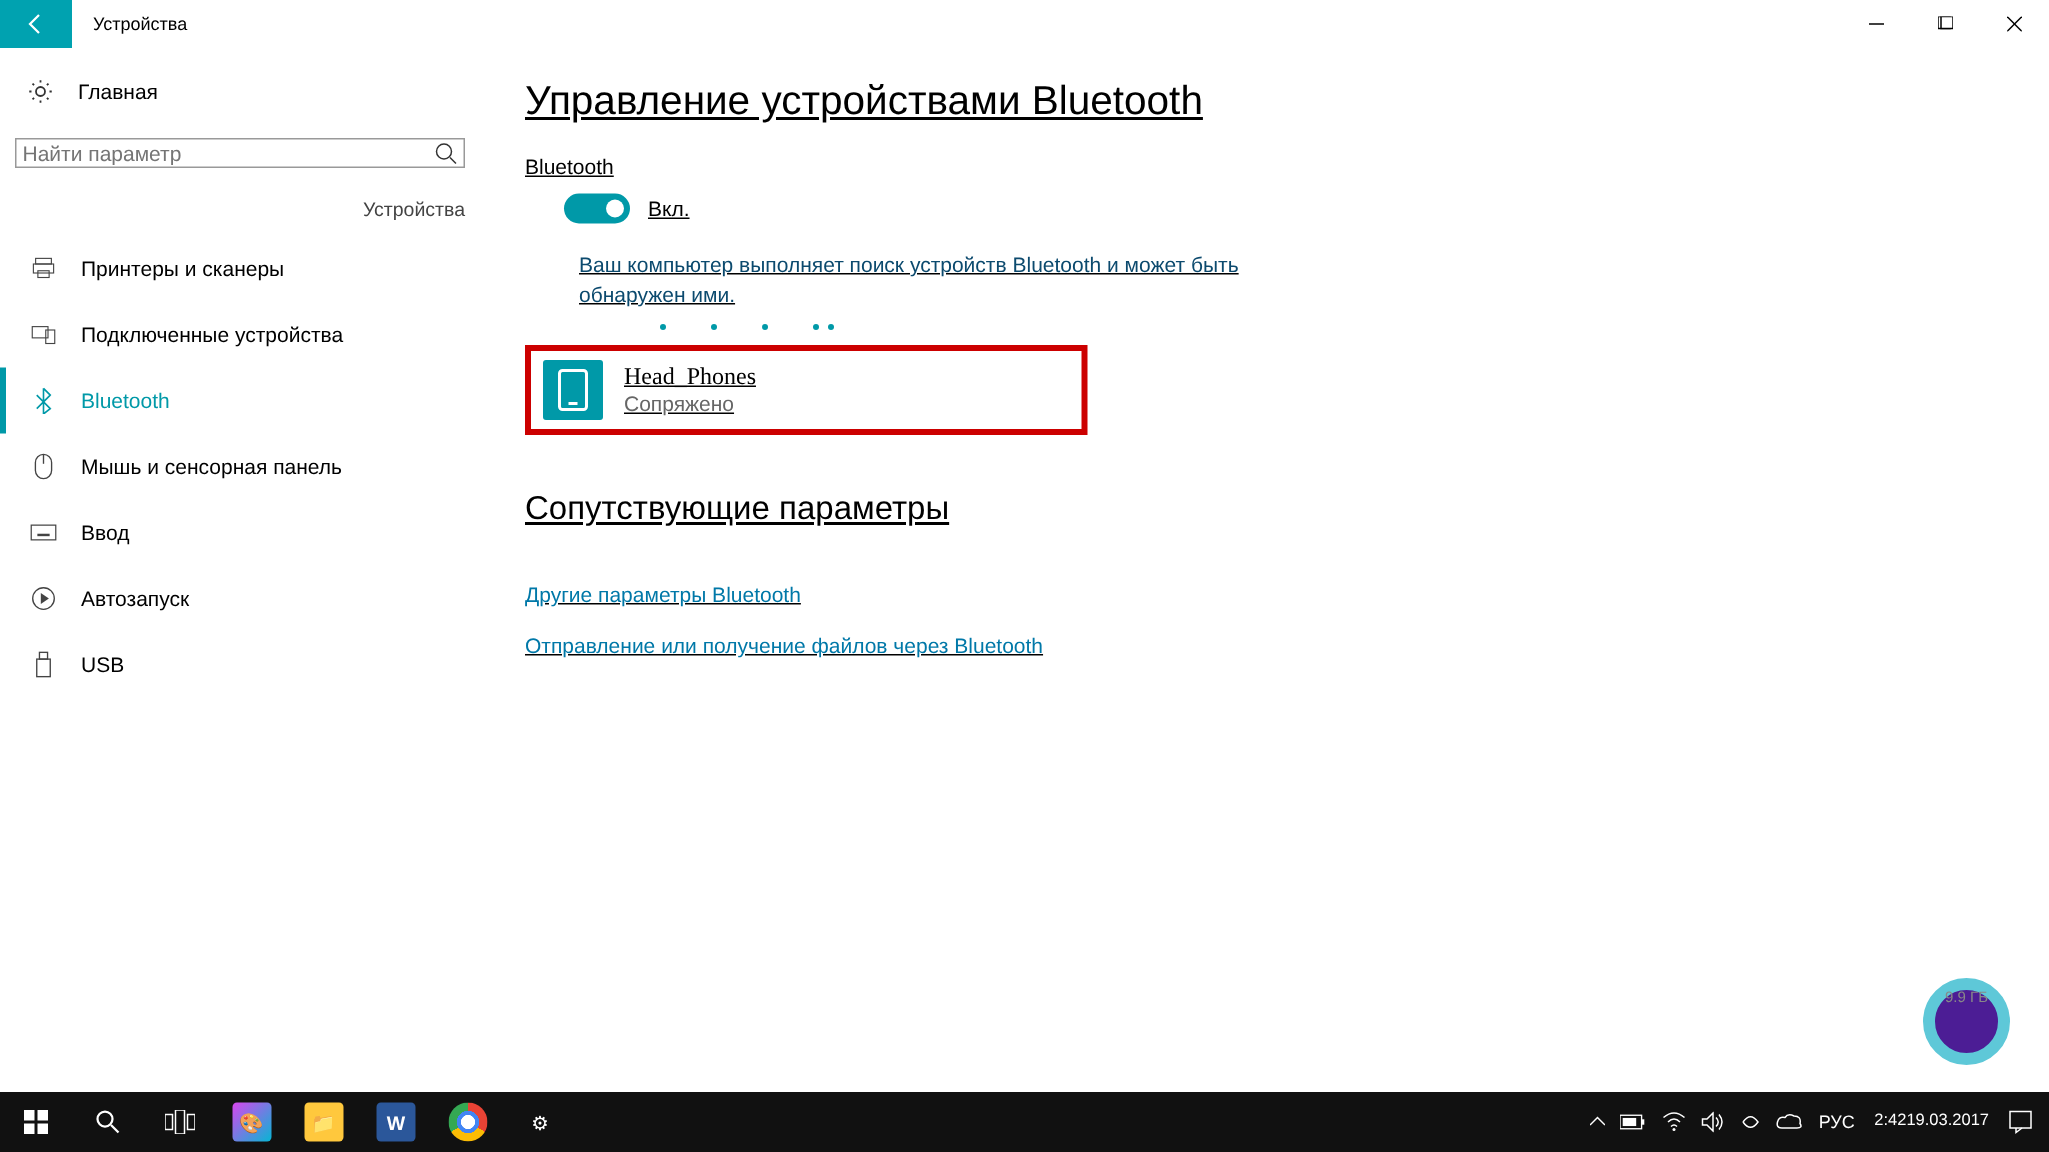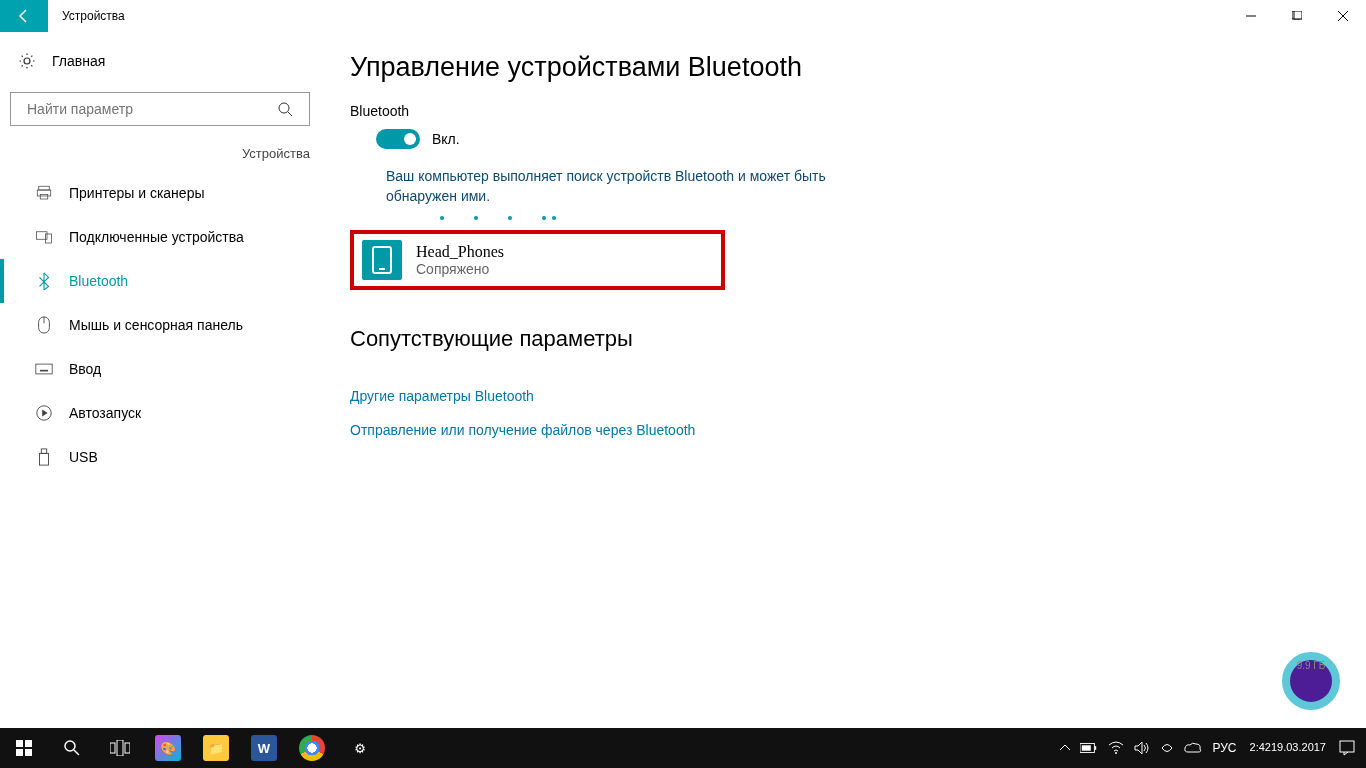--- a/index.html
+++ b/index.html
@@ -6,30 +6,30 @@
 body { width:1366px; height:768px; overflow:hidden; background:#fff; position:relative; }
 .titlebar { height:32px; background:#fff; display:flex; align-items:center; }
 .titlebar .back { width:48px; height:32px; background:#00a2b0; display:flex; align-items:center; justify-content:center; color:#fff; }
 .titlebar .title { margin-left:14px; font-size:12px; color:#000; }
 .titlebar .controls { margin-left:auto; display:flex; }
 .titlebar .controls div { width:46px; height:32px; display:flex; align-items:center; justify-content:center; font-size:12px; color:#000; }
 .content { display:flex; height:calc(100% - 72px); }
 .sidebar { width:320px; padding:12px 0 0 0; }
 .home { display:flex; align-items:center; padding:8px 18px; font-size:14px; }
 .home .gear { margin-right:16px; }
-.search { margin:14px 10px 16px 10px; height:34px; border:1px solid #999; display:flex; align-items:center; padding:0 16px; }
+.search { margin:14px 10px 16px 10px; height:20px; border:1px solid #999; display:flex; align-items:center; padding:0 4px; }
 .search input { border:none; flex:1; font-size:14px; outline:none; color:#666; background:transparent; }
 .search .sicon { color:#333; font-size:14px; }
 .section-label { font-size:13px; color:#444; padding:4px 10px 10px 10px;text-align:right; }
-.nav-item { display:flex; align-items:center; height:44px; padding:0 33px; font-size:14px; color:#000;text-align:right; }
+.nav-item { display:flex; align-items:center; height:44px; padding:0 18px; font-size:14px; color:#000;text-align:right; }
 .nav-item .icon { width:22px; margin-right:14px; display:flex; align-items:center; justify-content:center; color:#444; }
 .nav-item.active { color:#0099a8; }
 .nav-item.active .icon { color:#0099a8; }
 .bar-active { position:absolute; left:0; width:4px; height:44px; background:#0099a8; }
-.main { padding:20px 20px 0 30px; flex:1; }
+.main { padding:20px 20px 0 30px; flex:1;text-decoration:underline; }
 .main h1 { font-size:27px; font-weight:400; color:#000; margin-bottom:20px; }
 .subhead { font-size:14px; color:#000; margin-bottom:10px; }
 .toggle { display:flex; align-items:center; margin-bottom:18px;margin-left:26px; }
 .switch { width:44px; height:20px; background:#0099a8; border-radius:10px; position:relative; margin-right:12px; }
 .switch .knob { width:12px; height:12px; background:#fff; border-radius:50%; position:absolute; right:4px; top:4px; }
 .toggle-label { font-size:14px; color:#000; }
 .desc { font-size:14px; color:#0c4a6e; line-height:1.4; max-width:450px; margin-bottom:4px;margin-left:36px; }
 .dots { display:flex; gap:30px; padding:6px 0 0 90px; }
 .dots span { width:4px; height:4px; background:#0099a8; border-radius:50%; }
 .dot-pair{display:flex;gap:6px;}

